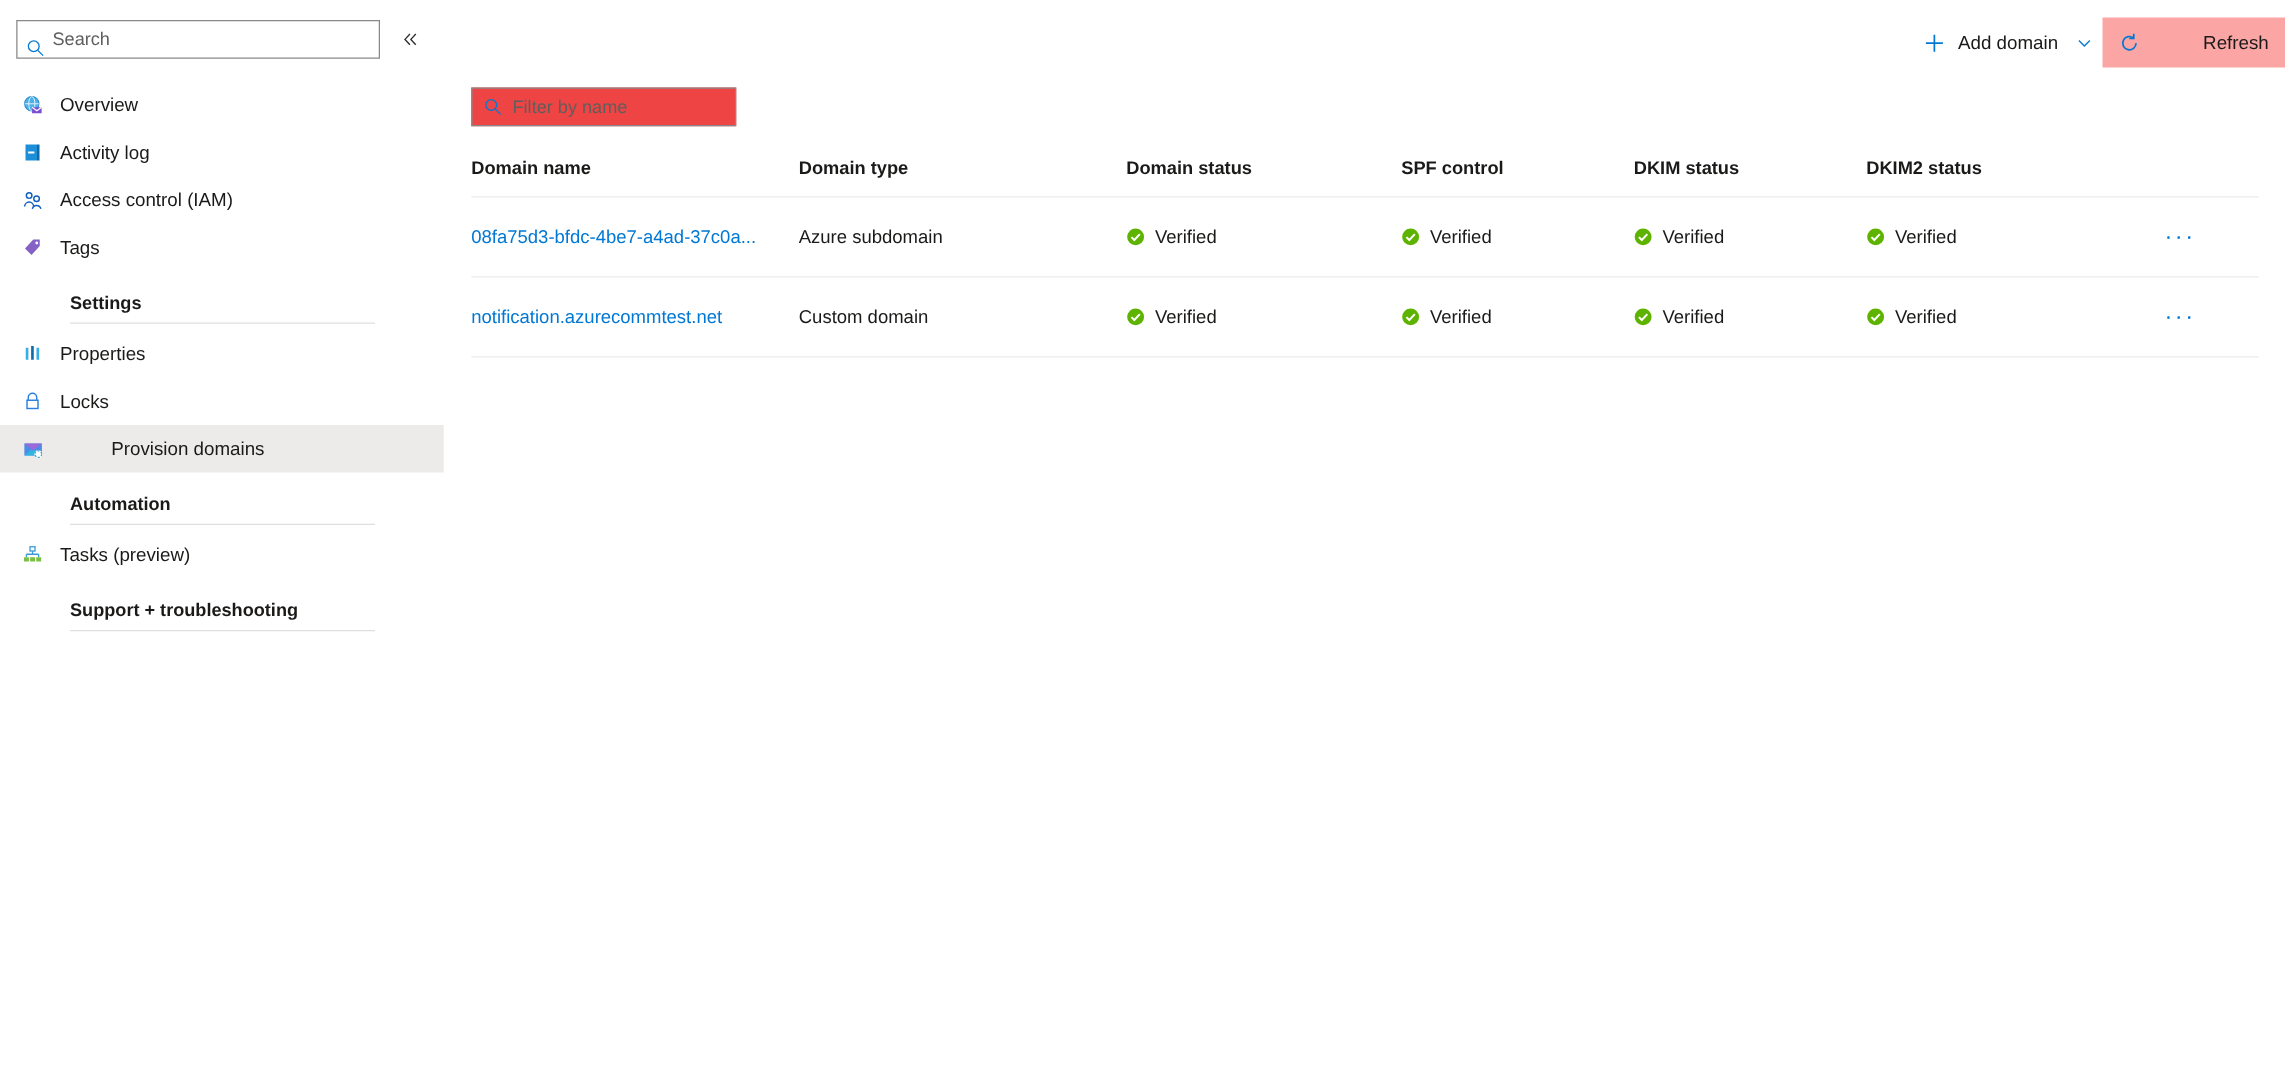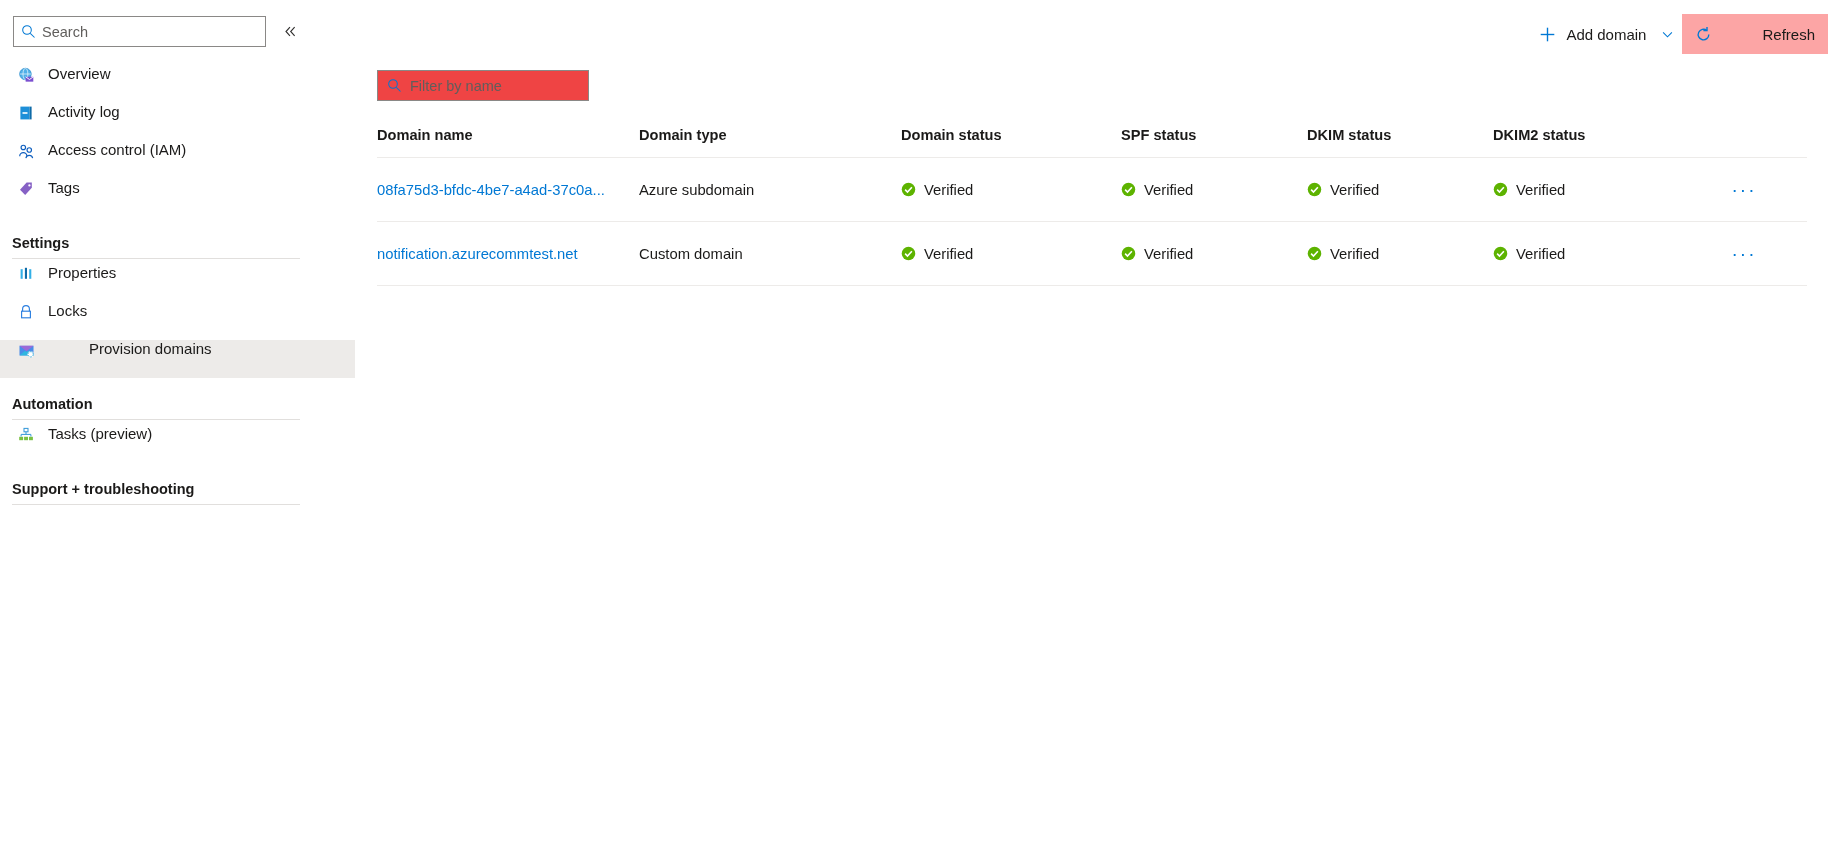--- a/index.html
+++ b/index.html
@@ -32,26 +32,26 @@
   }
 
   .search-row {
     display: flex;
     align-items: center;
     padding: 0 12px 0 13px;
     margin-bottom: 18px;
   }
   .search-box {
     position: relative;
-    width: 253px;
+    width: 291px;
     height: 31px;
     border: 1px solid #8a8886;
     background: #ffffff;
     display: flex;
-    align-items: center;
+    align-items: flex-end;
   }
   .search-box .s-icon {
     width: 28px;
     display: flex;
     align-items: center;
     justify-content: center;
     flex: 0 0 28px;
   }
   .search-box input {
     border: none;
@@ -76,21 +76,21 @@
     color: #323130;
     font-size: 16px;
     cursor: pointer;
     background: transparent;
     border: none;
     line-height: 1;
   }
 
   .nav-item {
     display: flex;
-    align-items: flex-start;
+    align-items: center;
     height: 38px;
     padding-left: 15px;
     cursor: pointer;
     font-size: 15px;
     color: #1b1a19;
     white-space: nowrap;
   }
   .nav-item.selected { background: #edebe9; gap: 41px; }
   .nav-item .nico {
     width: 22px;
@@ -99,20 +99,21 @@
     display: flex;
     align-items: center;
     justify-content: center;
     margin-right: 11px;
   }
   .nav-label { font-size: 15px; }
 
   .group-header {
     padding: 18px 0 0 12px;
     margin-right: 55px;
+    margin-left: 44px;
   }
   .group-title {
     font-size: 14.5px;
     font-weight: bold;
     color: #1b1a19;
     padding-bottom: 7px;
   }
   .group-rule {
     border-bottom: 1px solid #e1dfdd;
     margin-bottom: 5px;
@@ -456,21 +457,21 @@
           <col class="col-spf">
             <col class="col-dkim">
             <col class="col-dkim2">
             <col class="col-actions">
         </colgroup>
         <thead>
           <tr>
             <th>Domain name</th>
             <th>Domain type</th>
             <th>Domain status</th>
-            <th>SPF status</th>
+            <th>SPF control</th>
             <th>DKIM status</th>
             <th>DKIM2 status</th>
             <th></th>
           </tr>
         </thead>
         <tbody>
 
           <tr>
             <td>
               <a class="link">08fa75d3-bfdc-4be7-a4ad-37c0a...</a>

